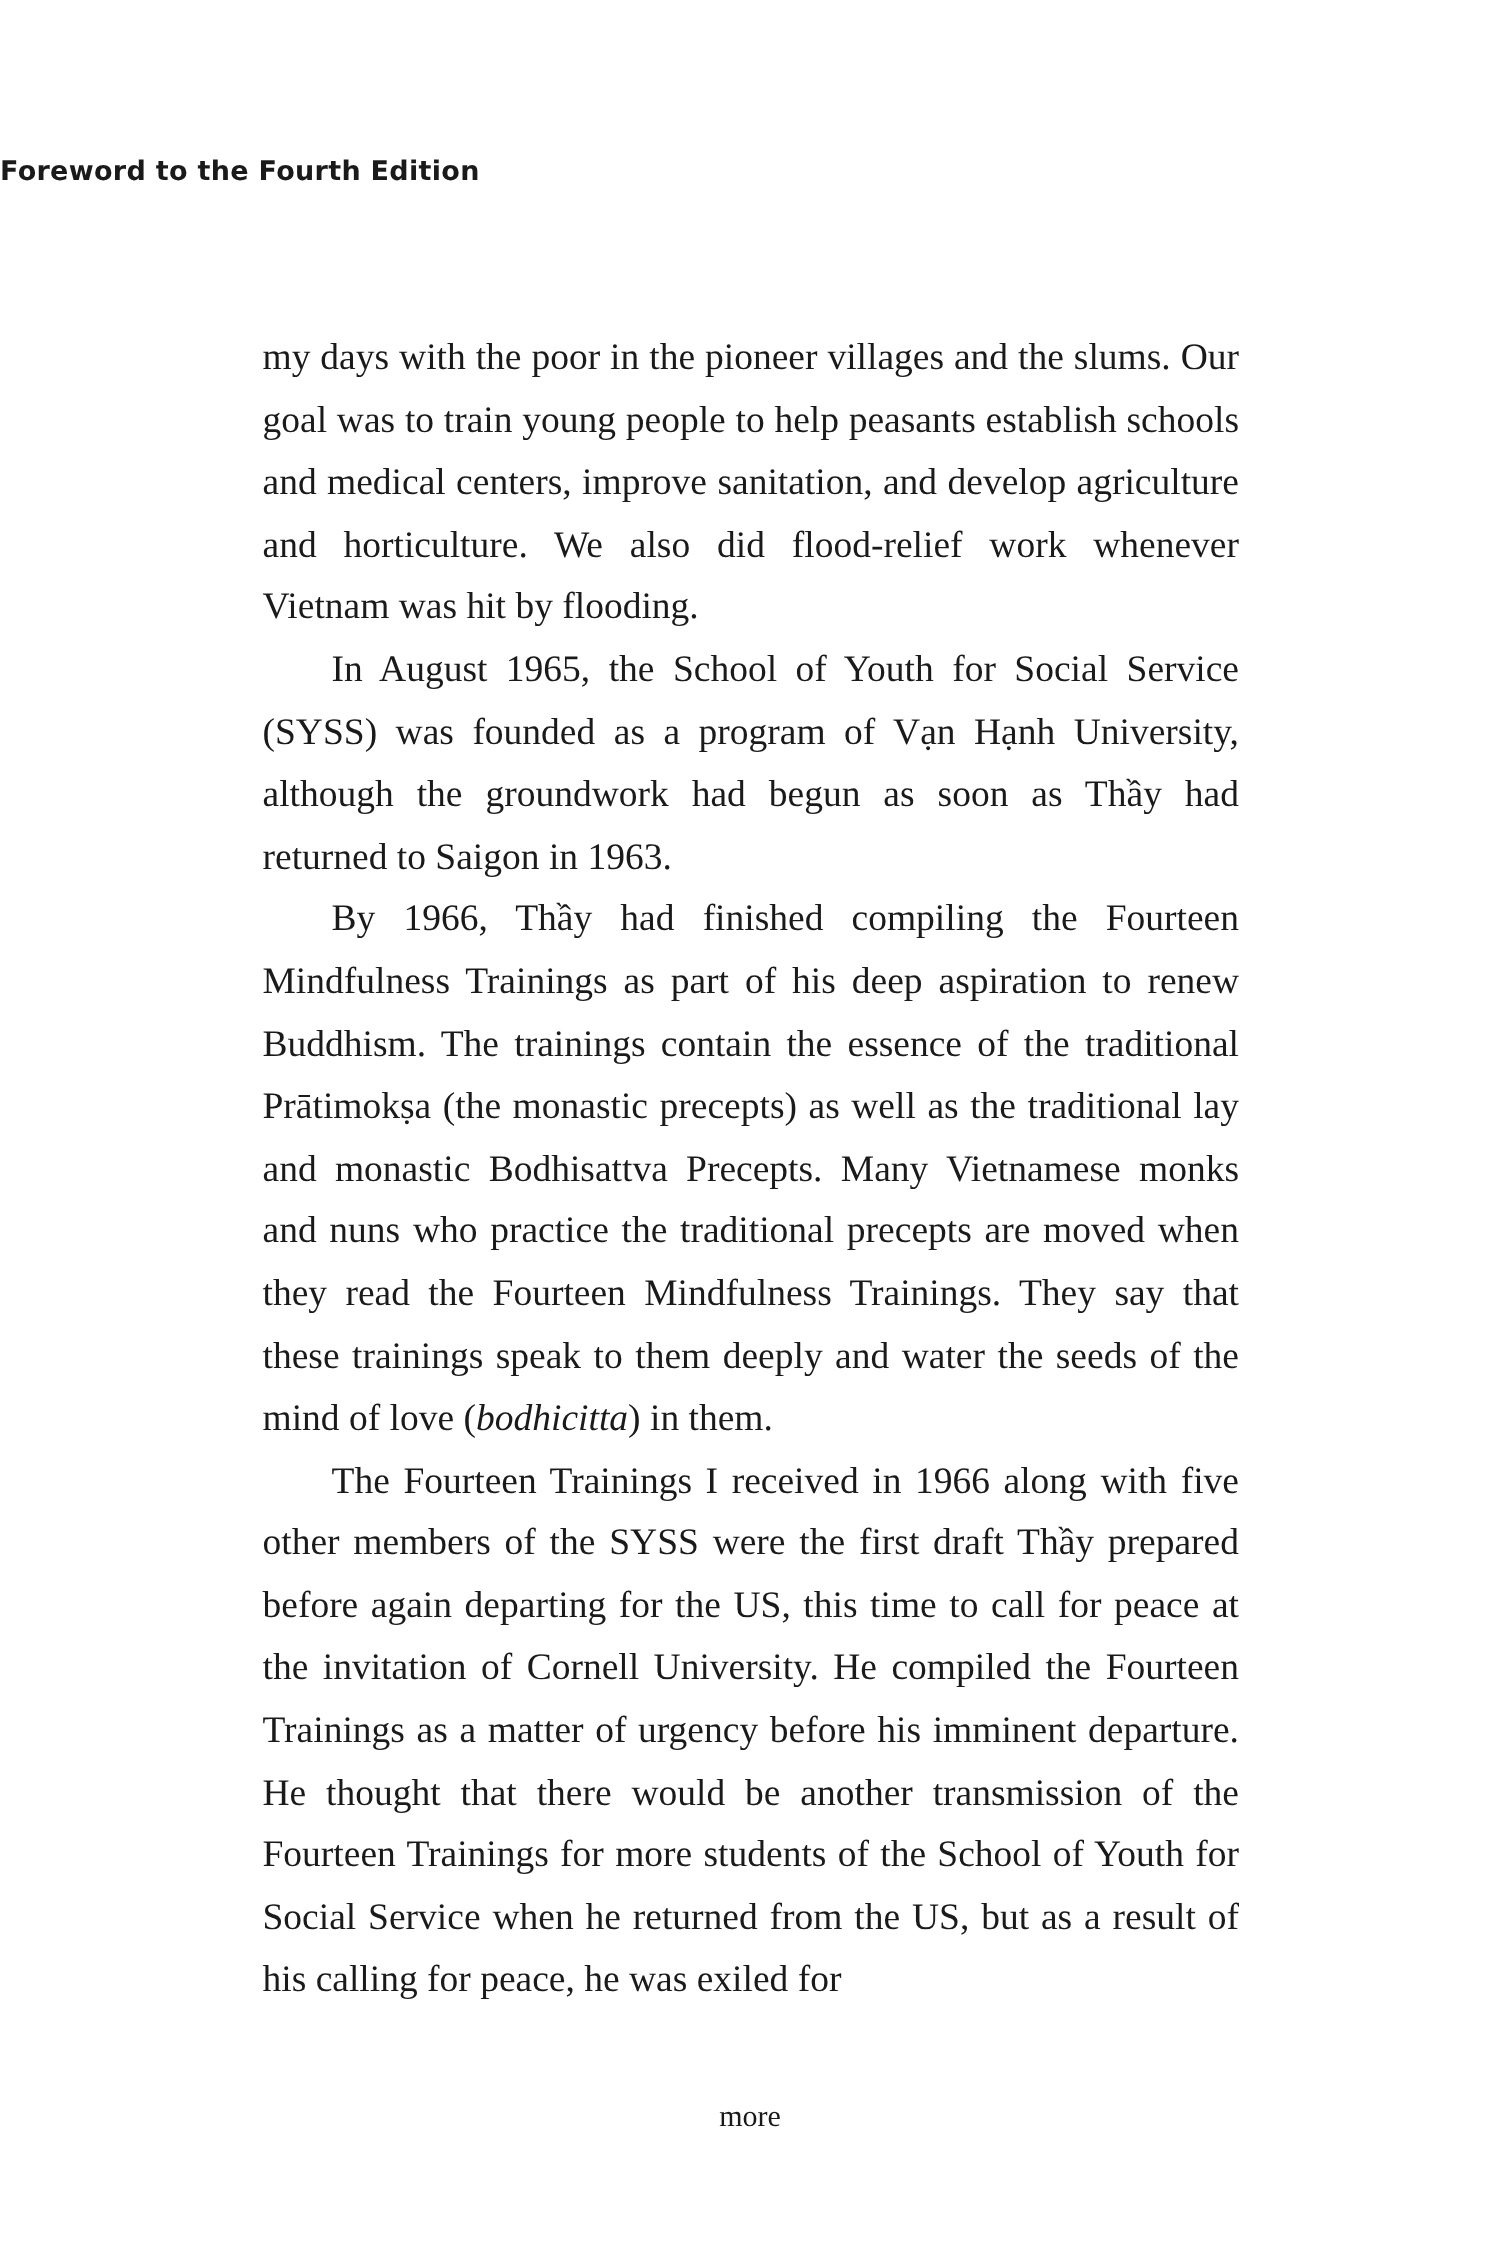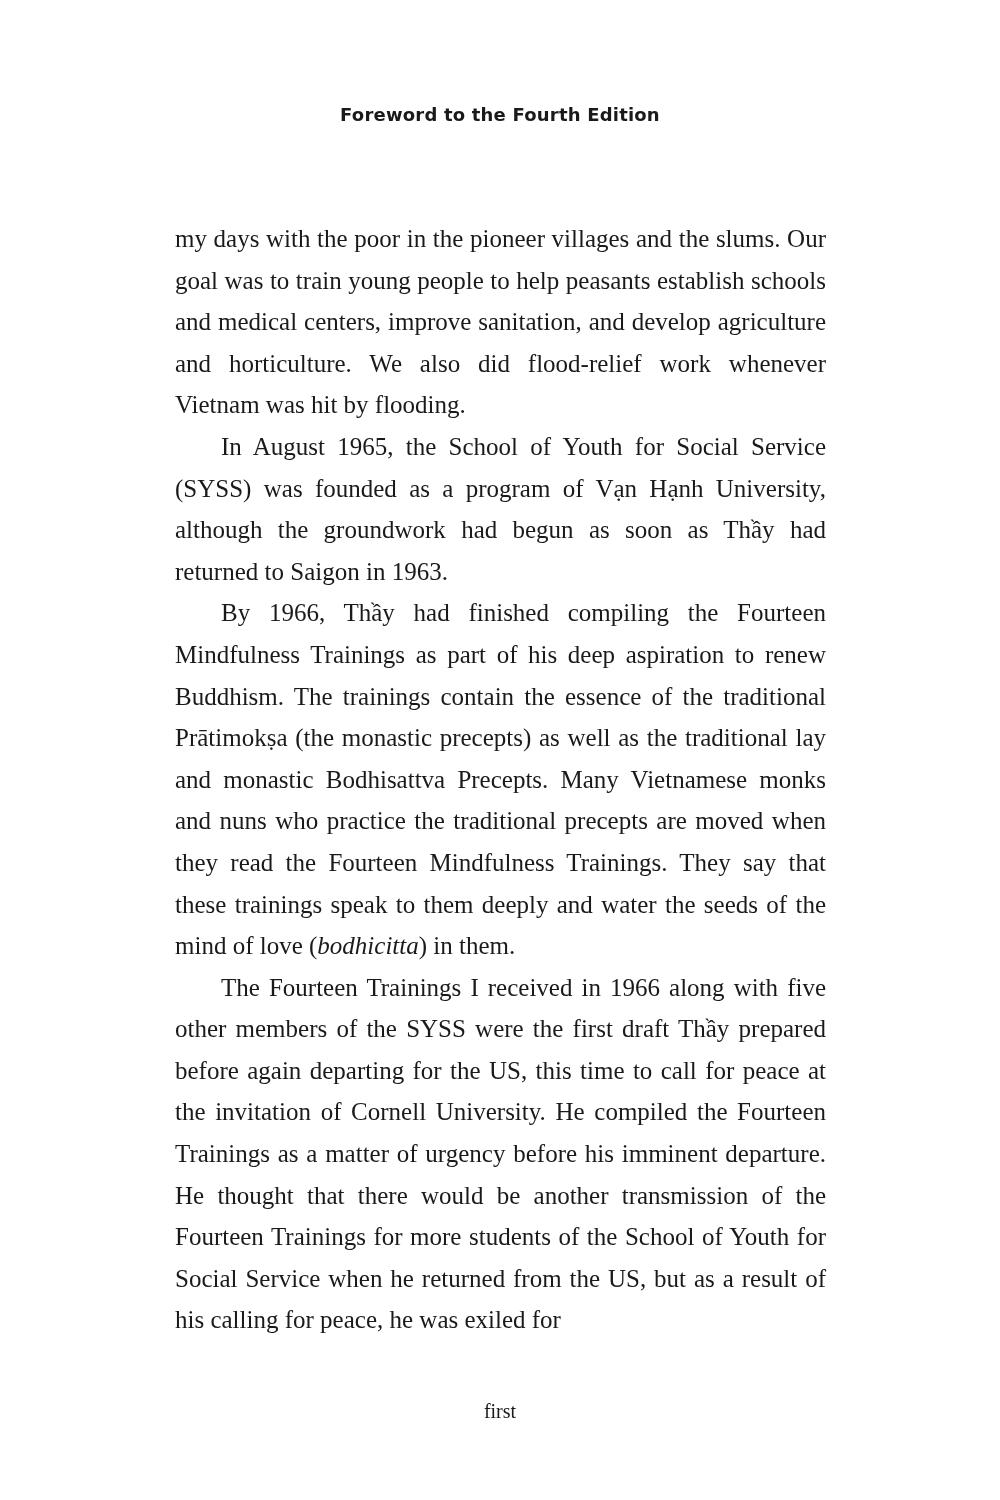--- a/index.html
+++ b/index.html
@@ -12,21 +12,21 @@
       height: 1500px;
       position: relative;
       overflow: hidden;
       color: #1a1a1a;
     }
     .running-head {
       position: absolute;
       top: 104px;
       left: 0;
       width: 1000px;
-      text-align: center;
+      text-align: left;
       font-family: "DejaVu Sans", sans-serif;
       font-weight: bold;
       font-size: 18px;
       letter-spacing: 0.2px;
       color: #1a1a1a;
     }
     .body-text {
       position: absolute;
       top: 218px;
       left: 175px;
@@ -67,13 +67,13 @@
 
 <div class="running-head">Foreword to the Fourth Edition</div>
 
 <div class="body-text">
   <p class="first">my days with the poor in the pioneer villages and the slums. Our goal was to train young people to help peasants establish schools and medical centers, improve sanitation, and develop agriculture and horticulture. We also did flood-relief work whenever Vietnam was hit by flooding.</p>
   <p class="indent">In August 1965, the School of Youth for Social Service (SYSS) was founded as a program of Vạn Hạnh University, although the groundwork had begun as soon as Thầy had returned to Saigon in 1963.</p>
   <p class="indent"><span>By 1966, Thầy had finished compiling the Fourteen Mindfulness Trainings as part of his deep aspiration to renew Buddhism. The trainings contain the essence of the traditional Prātimokṣa (the monastic precepts) as well as the traditional lay and monastic Bodhisattva Precepts. Many Vietnamese monks and nuns who practice the traditional precepts are moved when they read the Fourteen Mindfulness Trainings. They say that these trainings speak to them deeply and water the seeds of the mind of love (</span><em>bodhicitta</em><span>) in them.</span></p>
   <p class="indent">The Fourteen Trainings I received in 1966 along with five other members of the SYSS were the first draft Thầy prepared before again departing for the US, this time to call for peace at the invitation of Cornell University. He compiled the Fourteen Trainings as a matter of urgency before his imminent departure. He thought that there would be another transmission of the Fourteen Trainings for more students of the School of Youth for Social Service when he returned from the US, but as a result of his calling for peace, he was exiled for</p>
 </div>
 
-<div class="folio">first</div>
+<div class="folio">more</div>
 
 </body></html>

